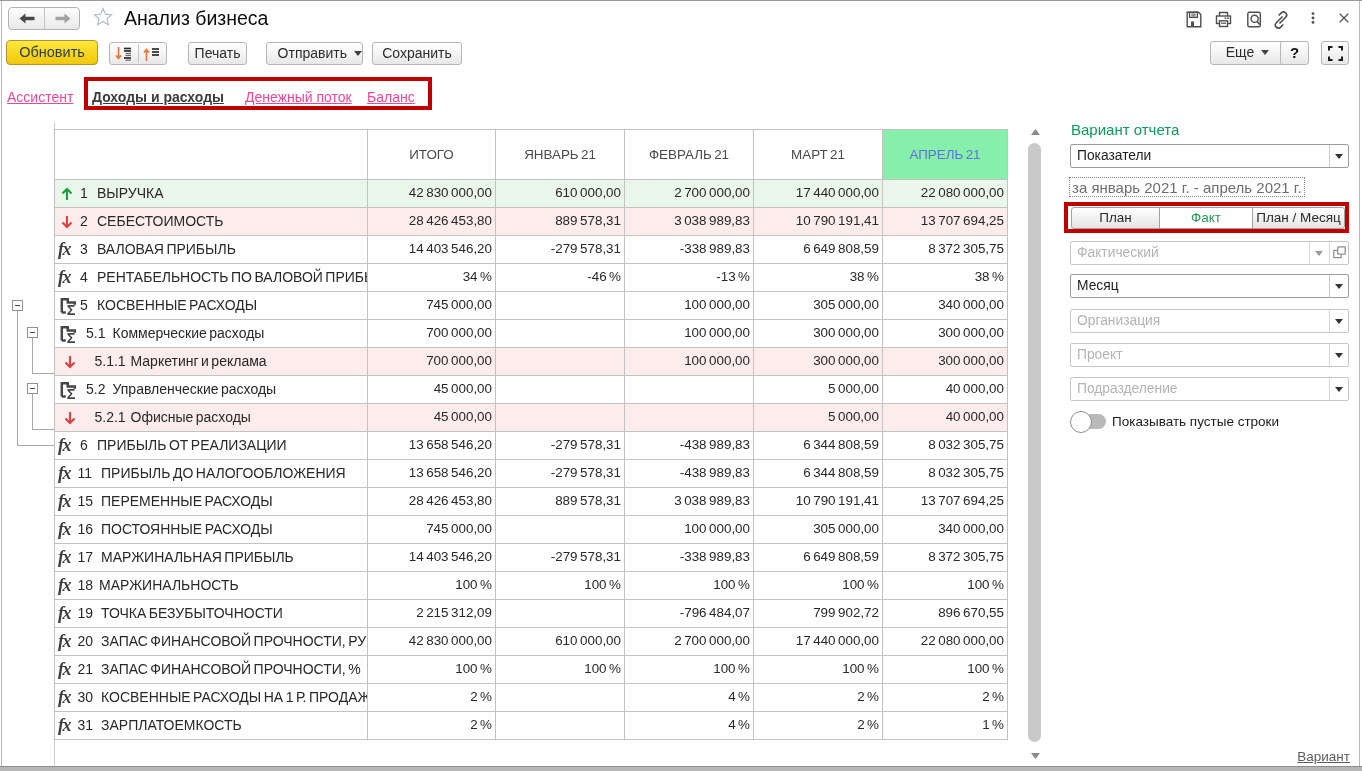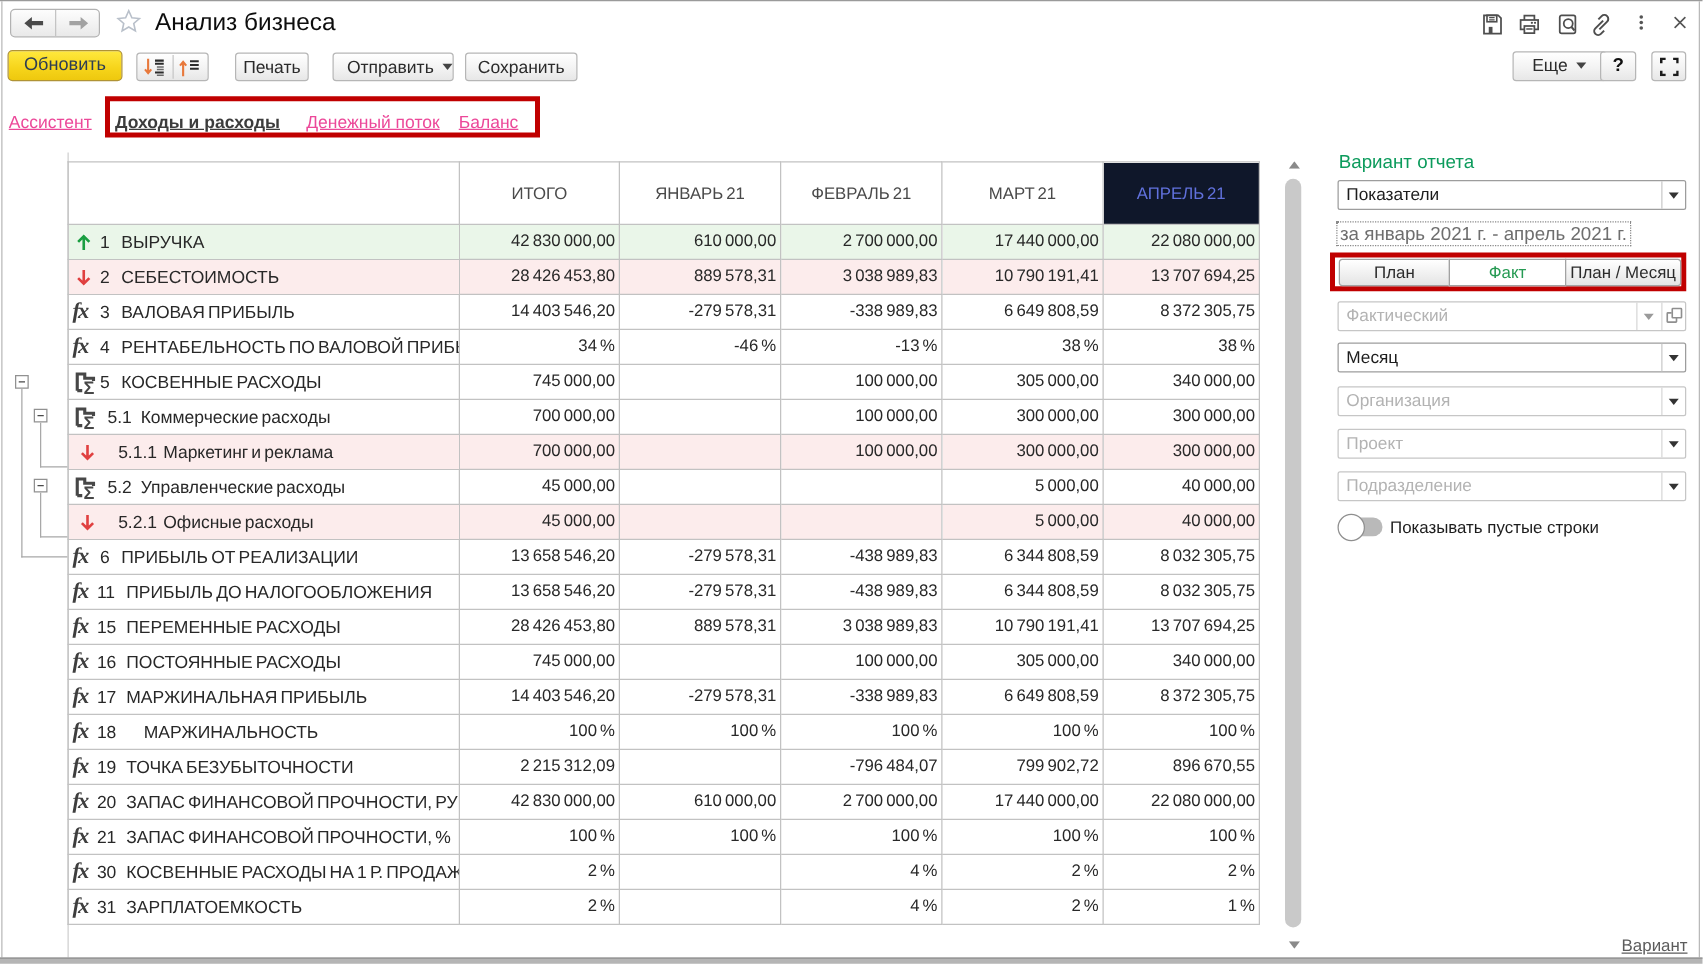--- a/index.html
+++ b/index.html
@@ -31,21 +31,21 @@
 #b-full { left:1321px; top:41px; width:28px; height:24px; }
 .carr { display:inline-block; width:0; height:0; border-left:4px solid transparent; border-right:4px solid transparent; border-top:5px solid #444; vertical-align:2px; margin-left:7px; }
 
 #tabs { left:0; top:76px; width:1362px; height:34px; font-size:14px; color:#4e4e4e; }
 #tabs a { color:#ec4899; text-decoration:underline; position:absolute; top:13px; }
 #redbox1 { left:84px; top:77px; width:348px; height:33px; border:4px solid #c00000; }
 
 #grid { left:54px; top:129px; border-collapse:collapse; table-layout:fixed; }
 #grid td, #grid th { border:1px solid #c2c2c2; overflow:hidden; white-space:nowrap; }
 #grid th { height:50px; font-weight:normal; color:#4a4a4a; font-size:13.4px; text-align:center; word-spacing:-1.4px; }
-#grid th.apr { background:#0f172a; color:#6171dc; }
+#grid th.apr { background:#86efac; color:#6171dc; }
 #grid td { height:28px; font-size:14px; color:#282828; word-spacing:-1.4px; }
 #grid tr.green td { background:#eaf6e9; }
 #grid tr.pink td { background:#fcecec; }
 #grid td.nm { position:relative; }
 #grid td.v { text-align:right; padding-right:3px; padding-bottom:2px; font-size:13.4px; word-spacing:-1.2px; }
 #grid .ic { position:absolute; top:50%; transform:translateY(-50%); }
 #grid .fx { position:absolute; top:50%; transform:translateY(-54%); font-family:"Liberation Serif"; font-style:italic; font-weight:bold; font-size:18px; color:#3e3e3e; letter-spacing:-1.5px;}
 #grid .no { position:absolute; top:calc(50% - 1px); transform:translateY(-50%); white-space:nowrap; }
 
 .treeline { position:absolute; background:#a8a8a8; }
@@ -388,21 +388,21 @@
           <td class="v">14 403 546,20</td>
           <td class="v">-279 578,31</td>
           <td class="v">-338 989,83</td>
           <td class="v">6 649 808,59</td>
           <td class="v">8 372 305,75</td>
         </tr>
 <tr>
           <td class="nm">
             <span class="fx" style="left:3px">fx</span>
             <span class="no" style="left:22.5px">18</span>
-            <span class="no" style="left:60px">МАРЖИНАЛЬНОСТЬ</span>
+            <span class="no" style="left:44px">МАРЖИНАЛЬНОСТЬ</span>
           </td>
           <td class="v">100 %</td>
           <td class="v">100 %</td>
           <td class="v">100 %</td>
           <td class="v">100 %</td>
           <td class="v">100 %</td>
         </tr>
 <tr>
           <td class="nm">
             <span class="fx" style="left:3px">fx</span>

